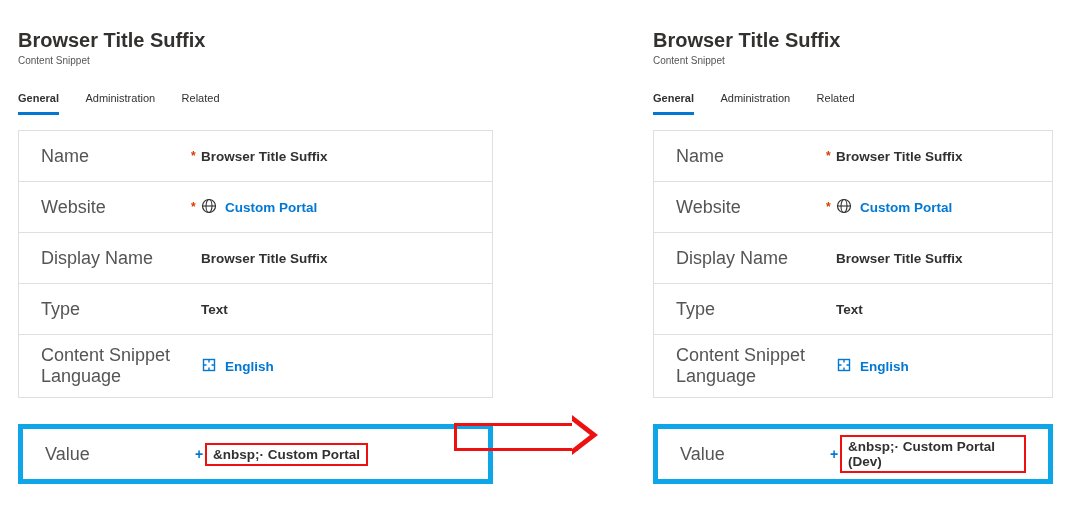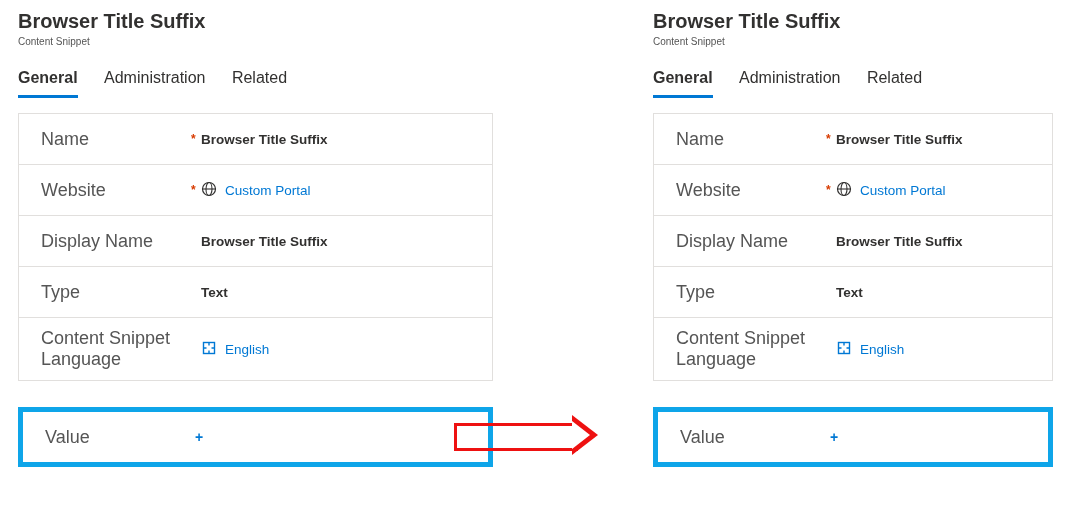--- a/index.html
+++ b/index.html
@@ -1,33 +1,33 @@
 <!DOCTYPE html>
 <html><head>
 <meta charset="utf-8">
 <style>
   html,body{margin:0;padding:0;font-family:"Segoe UI",Arial,sans-serif;color:#323130;background:#fff;}
   body{width:1068px;height:509px;position:relative;}
-  .panel{position:absolute;top:8px;}
+  .panel{position:absolute;top:27px;}
   .panel-left{left:18px;width:475px;}
   .panel-right{left:653px;width:400px;}
   .page-title{font-size:20px;font-weight:600;line-height:26px;}
   .subtitle{font-size:10px;color:#555;margin-top:2px;}
   .tabs{margin-top:22px;border-bottom:1px solid transparent;}
-  .tab{display:inline-block;padding:0 0 8px 0;margin-right:22px;font-size:16px;cursor:pointer;}
+  .tab{display:inline-block;padding:0 0 8px 0;margin-right:22px;font-size:11px;cursor:pointer;}
   .tab.active{font-weight:600;border-bottom:3px solid #0078d4;}
   .form{border:1px solid #e1dfdd;margin-top:14px;}
   .row{display:flex;align-items:center;min-height:50px;border-bottom:1px solid #e1dfdd;padding:0 22px;}
   .row:last-child{border-bottom:none;}
   .row.tall{min-height:62px;}
   .label{flex:0 0 150px;font-size:18px;color:#555;}
   .req{color:#d83b01;font-size:12px;font-weight:700;width:10px;}
   .lock{color:#0078d4;font-size:14px;font-weight:700;width:10px;}
   .val{flex:1;font-size:13.5px;font-weight:600;display:flex;align-items:center;gap:8px;}
-  .val .link{color:#0078d4;font-weight:400;}
+  .val .link{color:#0078d4;font-weight:700;}
   .value-form{border:5px solid #0ea5e9;margin-top:26px;}
   .redbox{border:2.5px solid #e11;padding:2px 6px;display:inline-block;}
   
   .arrow{position:absolute;top:417px;left:454px;width:160px;height:34px;}
   .arrow .shaft{position:absolute;top:6px;left:0;width:118px;height:22px;border:3px solid #e11;}
   .arrow .head{position:absolute;top:-2px;left:118px;width:0;height:0;border-top:20px solid transparent;border-bottom:20px solid transparent;border-left:26px solid #e11;}
   .arrow .headcut{position:absolute;top:4px;left:118px;width:0;height:0;border-top:14px solid transparent;border-bottom:14px solid transparent;border-left:18px solid #fff;}
   
   .icon{display:inline-block;vertical-align:middle;}
 </style>
@@ -83,20 +83,23 @@
             </svg>
         </span>
         <span class="link">English</span>
       </div>
     </div>
   </div>
   <div class="value-form">
     <div class="row">
       <div class="label">Value</div>
       <div class="lock">+</div>
+      <div class="val">
+        <span class="redbox">&amp;nbsp;· Custom Portal</span>
+      </div>
     </div>
   </div>
 </div>
 
 <div class="panel panel-right">
   <div class="page-title">Browser Title Suffix</div>
   <div class="subtitle">Content Snippet</div>
   <div class="tabs">
     <span class="tab active">General</span>
     <span class="tab">Administration</span>
@@ -143,20 +146,23 @@
             </svg>
         </span>
         <span class="link">English</span>
       </div>
     </div>
   </div>
   <div class="value-form">
     <div class="row">
       <div class="label">Value</div>
       <div class="lock">+</div>
+      <div class="val">
+        <span class="redbox">&amp;nbsp;· Custom Portal (Dev)</span>
+      </div>
     </div>
   </div>
 </div>
 
 <div class="arrow">
   <div class="shaft"></div>
   <div class="head"></div>
   <div class="headcut"></div>
 </div>
 

